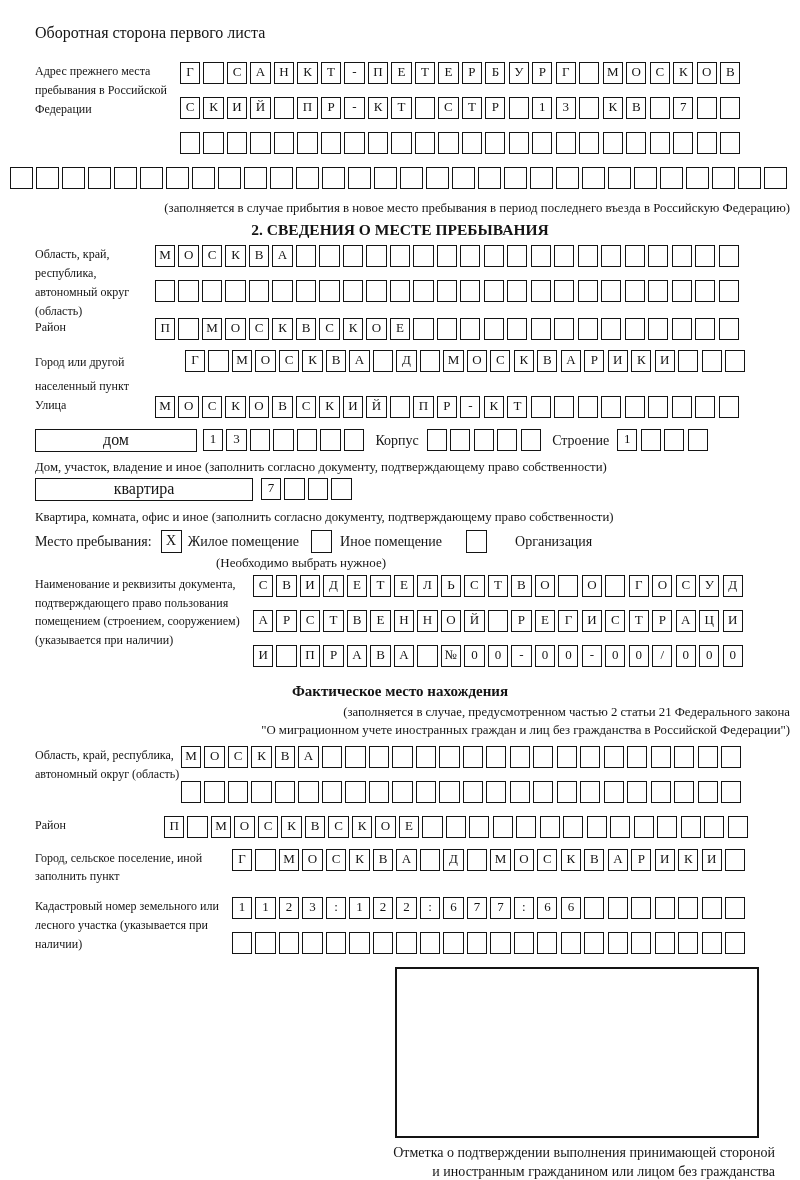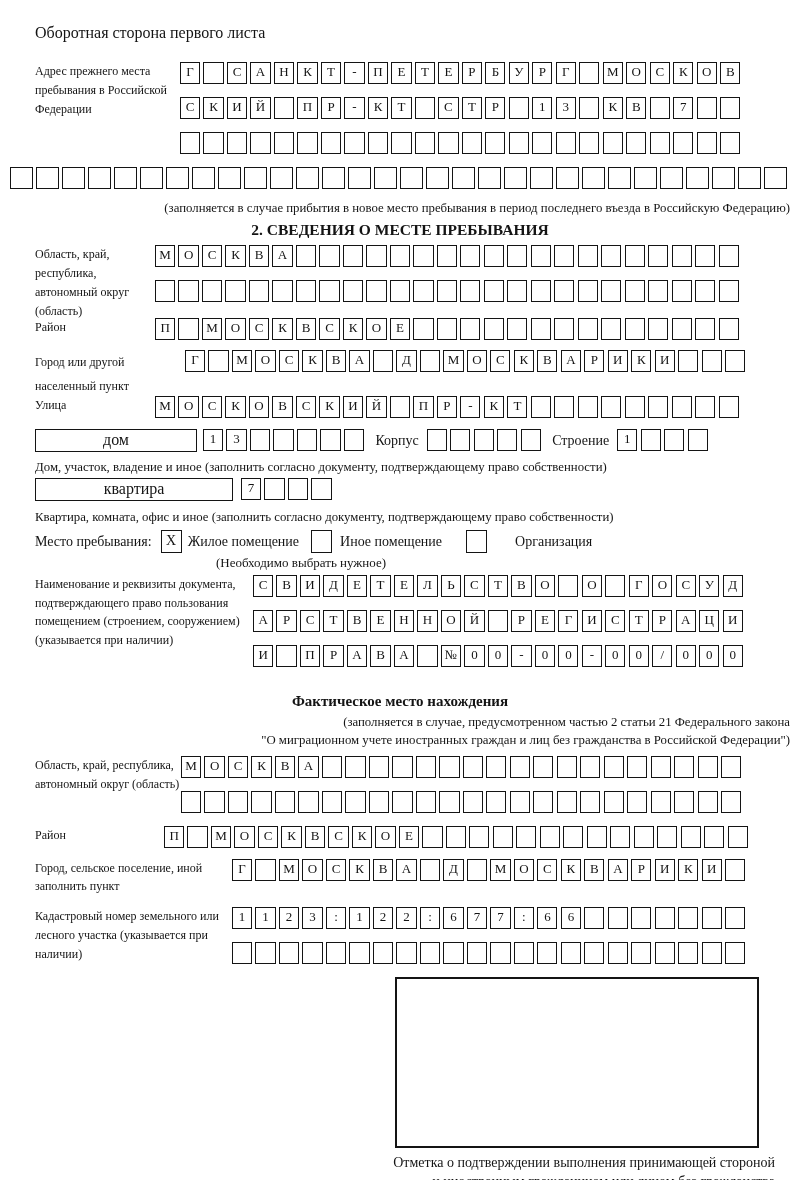--- a/index.html
+++ b/index.html
@@ -84,21 +84,21 @@
     <div class="bigbox" style="width:162px;margin-right:6px">дом</div>
     <div class="cells"><span class="cell">1</span><span class="cell">3</span><span class="cell"></span><span class="cell"></span><span class="cell"></span><span class="cell"></span><span class="cell"></span></div>
     <div class="inlbl" style="margin:0 8px">Корпус</div>
     <div class="cells"><span class="cell"></span><span class="cell"></span><span class="cell"></span><span class="cell"></span><span class="cell"></span></div>
     <div class="inlbl" style="margin:0 8px">Строение</div>
     <div class="cells"><span class="cell">1</span><span class="cell"></span><span class="cell"></span><span class="cell"></span></div>
   </div>
   <div class="note" style="margin-top:2px">Дом, участок, владение и иное (заполнить согласно документу, подтверждающему право собственности)</div>
 
   <div class="frow" style="margin-top:3px">
-    <div class="bigbox" style="width:198px;margin-right:8px">квартира</div>
+    <div class="bigbox" style="width:218px;margin-right:8px">квартира</div>
     <div class="cells"><span class="cell">7</span><span class="cell"></span><span class="cell"></span><span class="cell"></span></div>
   </div>
   <div class="note" style="margin-top:3px">Квартира, комната, офис и иное (заполнить согласно документу, подтверждающему право собственности)</div>
 
   <div class="frow" style="margin-top:5px">
     <div class="inlbl" style="margin-right:9px">Место пребывания:</div>
     <span class="chk" style="margin-right:6px">X</span>
     <div class="inlbl" style="margin-right:12px">Жилое помещение</div>
     <span class="chk" style="margin-right:8px"></span>
     <div class="inlbl" style="margin-right:24px">Иное помещение</div>
@@ -109,21 +109,21 @@
 
   <div class="frow" style="margin-top:4px">
     <div class="flabel" style="width:218px;line-height:18.5px">Наименование и реквизиты документа, подтверждающего право пользования помещением (строением, сооружением) (указывается при наличии)</div>
     <div class="rowstack">
       <div class="cells"><span class="cell">С</span><span class="cell">В</span><span class="cell">И</span><span class="cell">Д</span><span class="cell">Е</span><span class="cell">Т</span><span class="cell">Е</span><span class="cell">Л</span><span class="cell">Ь</span><span class="cell">С</span><span class="cell">Т</span><span class="cell">В</span><span class="cell">О</span><span class="cell"></span><span class="cell">О</span><span class="cell"></span><span class="cell">Г</span><span class="cell">О</span><span class="cell">С</span><span class="cell">У</span><span class="cell">Д</span></div>
       <div class="cells"><span class="cell">А</span><span class="cell">Р</span><span class="cell">С</span><span class="cell">Т</span><span class="cell">В</span><span class="cell">Е</span><span class="cell">Н</span><span class="cell">Н</span><span class="cell">О</span><span class="cell">Й</span><span class="cell"></span><span class="cell">Р</span><span class="cell">Е</span><span class="cell">Г</span><span class="cell">И</span><span class="cell">С</span><span class="cell">Т</span><span class="cell">Р</span><span class="cell">А</span><span class="cell">Ц</span><span class="cell">И</span></div>
       <div class="cells"><span class="cell">И</span><span class="cell"></span><span class="cell">П</span><span class="cell">Р</span><span class="cell">А</span><span class="cell">В</span><span class="cell">А</span><span class="cell"></span><span class="cell">№</span><span class="cell">0</span><span class="cell">0</span><span class="cell">-</span><span class="cell">0</span><span class="cell">0</span><span class="cell">-</span><span class="cell">0</span><span class="cell">0</span><span class="cell">/</span><span class="cell">0</span><span class="cell">0</span><span class="cell">0</span></div>
     </div>
   </div>
 
-  <div class="title" style="margin-top:11px;margin-left:-25px;font-size:15px">Фактическое место нахождения</div>
+  <div class="title" style="margin-top:1px;margin-left:-25px;font-size:15px">Фактическое место нахождения</div>
   <div class="note center" style="margin-top:3px;margin-left:-25px">(заполняется в случае, предусмотренном частью 2 статьи 21 Федерального закона</div>
   <div class="note center" style="margin-top:2px;margin-left:-25px">"О миграционном учете иностранных граждан и лиц без гражданства в Российской Федерации")</div>
 
   <div class="frow" style="margin-top:8px">
     <div class="flabel" style="width:146px">Область, край, республика, автономный округ (область)</div>
     <div class="rowstack">
       <div class="cells"><span class="cell">М</span><span class="cell">О</span><span class="cell">С</span><span class="cell">К</span><span class="cell">В</span><span class="cell">А</span><span class="cell"></span><span class="cell"></span><span class="cell"></span><span class="cell"></span><span class="cell"></span><span class="cell"></span><span class="cell"></span><span class="cell"></span><span class="cell"></span><span class="cell"></span><span class="cell"></span><span class="cell"></span><span class="cell"></span><span class="cell"></span><span class="cell"></span><span class="cell"></span><span class="cell"></span><span class="cell"></span></div>
       <div class="cells"><span class="cell"></span><span class="cell"></span><span class="cell"></span><span class="cell"></span><span class="cell"></span><span class="cell"></span><span class="cell"></span><span class="cell"></span><span class="cell"></span><span class="cell"></span><span class="cell"></span><span class="cell"></span><span class="cell"></span><span class="cell"></span><span class="cell"></span><span class="cell"></span><span class="cell"></span><span class="cell"></span><span class="cell"></span><span class="cell"></span><span class="cell"></span><span class="cell"></span><span class="cell"></span><span class="cell"></span></div>
     </div>
   </div>

